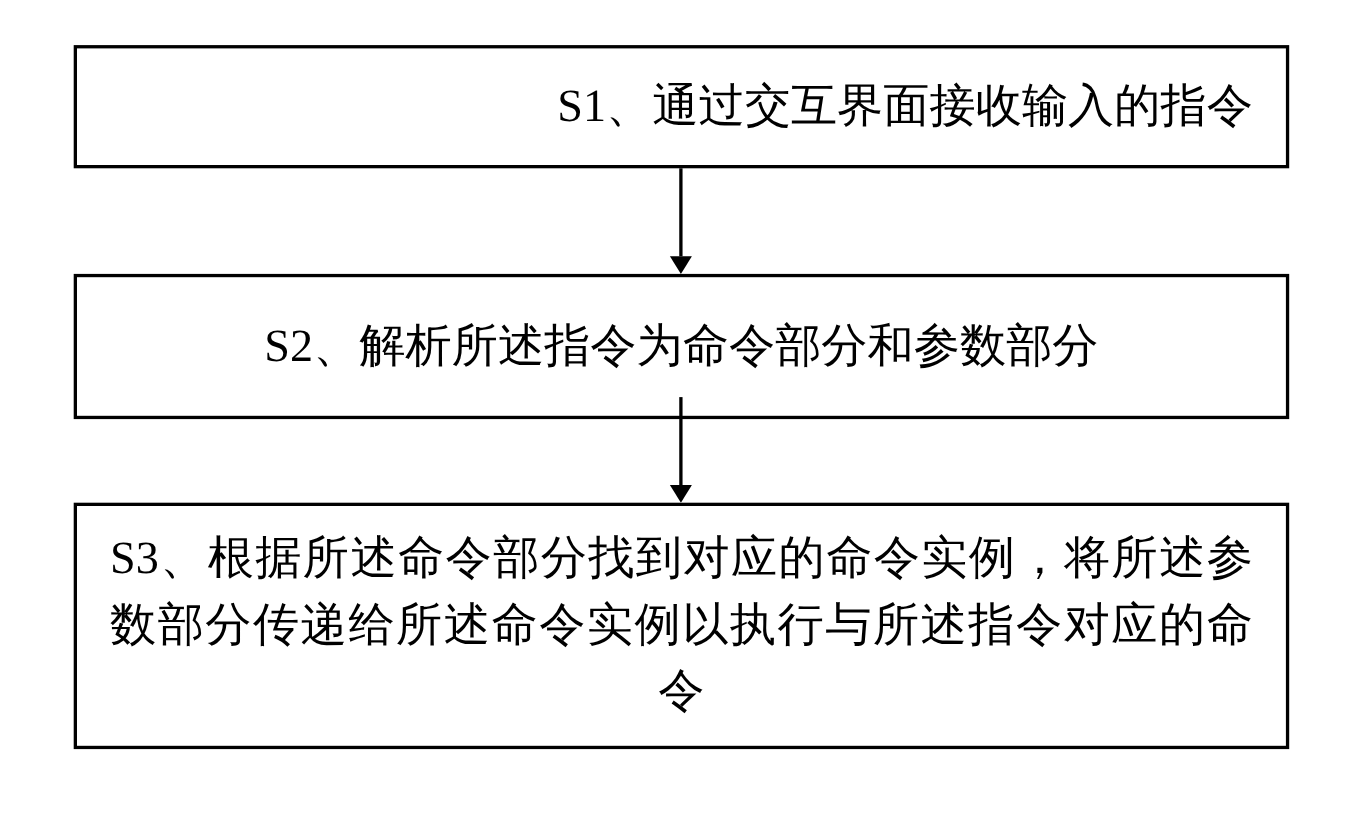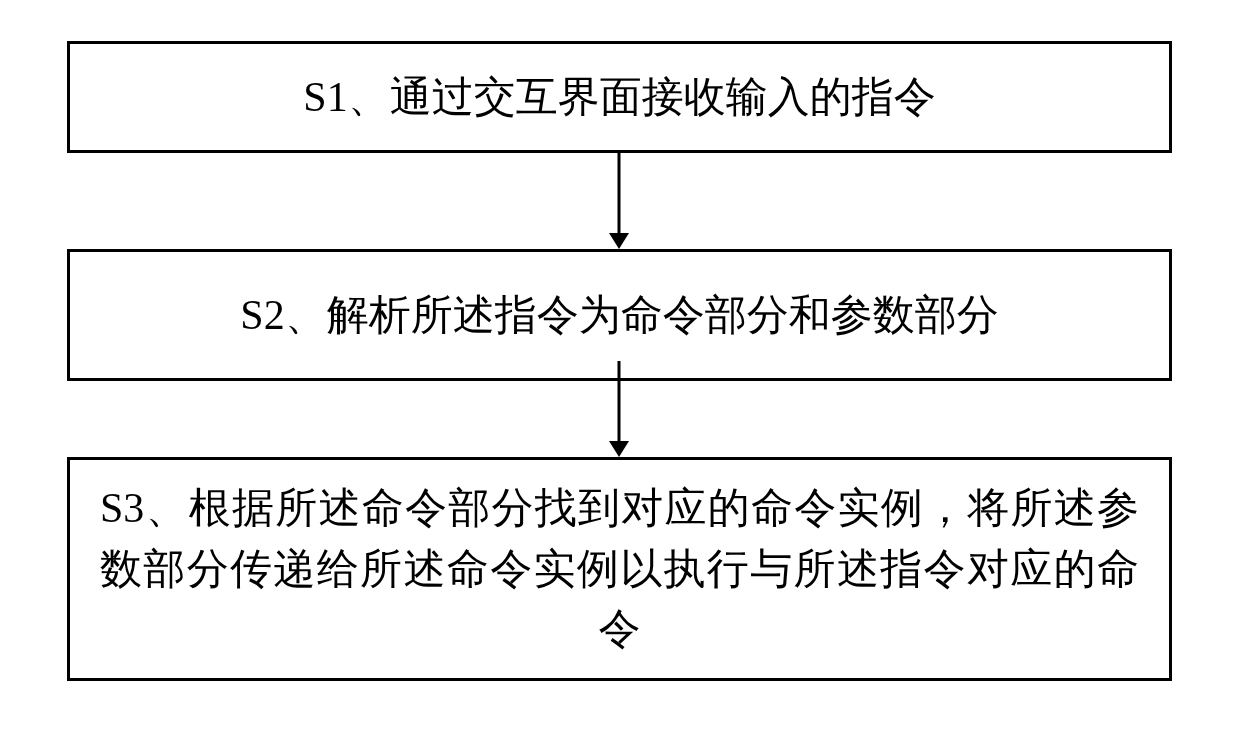--- a/index.html
+++ b/index.html
@@ -53,21 +53,21 @@
     border-left: 10px solid transparent;
     border-right: 10px solid transparent;
     border-top: 16px solid #000;
   }
 </style>
 </head>
 <body>
 
 <div class="canvas">
 
-  <div class="box" style="left:67px; top:41px; width:1105px; height:112px;">
+  <div class="box" style="left:67px; top:41px; width:1105px; height:112px;text-align:right;">
     <span class="text">S1、通过交互界面接收输入的指令</span>
   </div>
 
   <div class="arrow-line" style="top:153px; height:80px; left:619px;"></div>
   <div class="arrow-head" style="top:233px; left:619px;"></div>
 
   <div class="box" style="left:67px; top:249px; width:1105px; height:132px;">
     <span class="text">S2、解析所述指令为命令部分和参数部分</span>
   </div>
 

